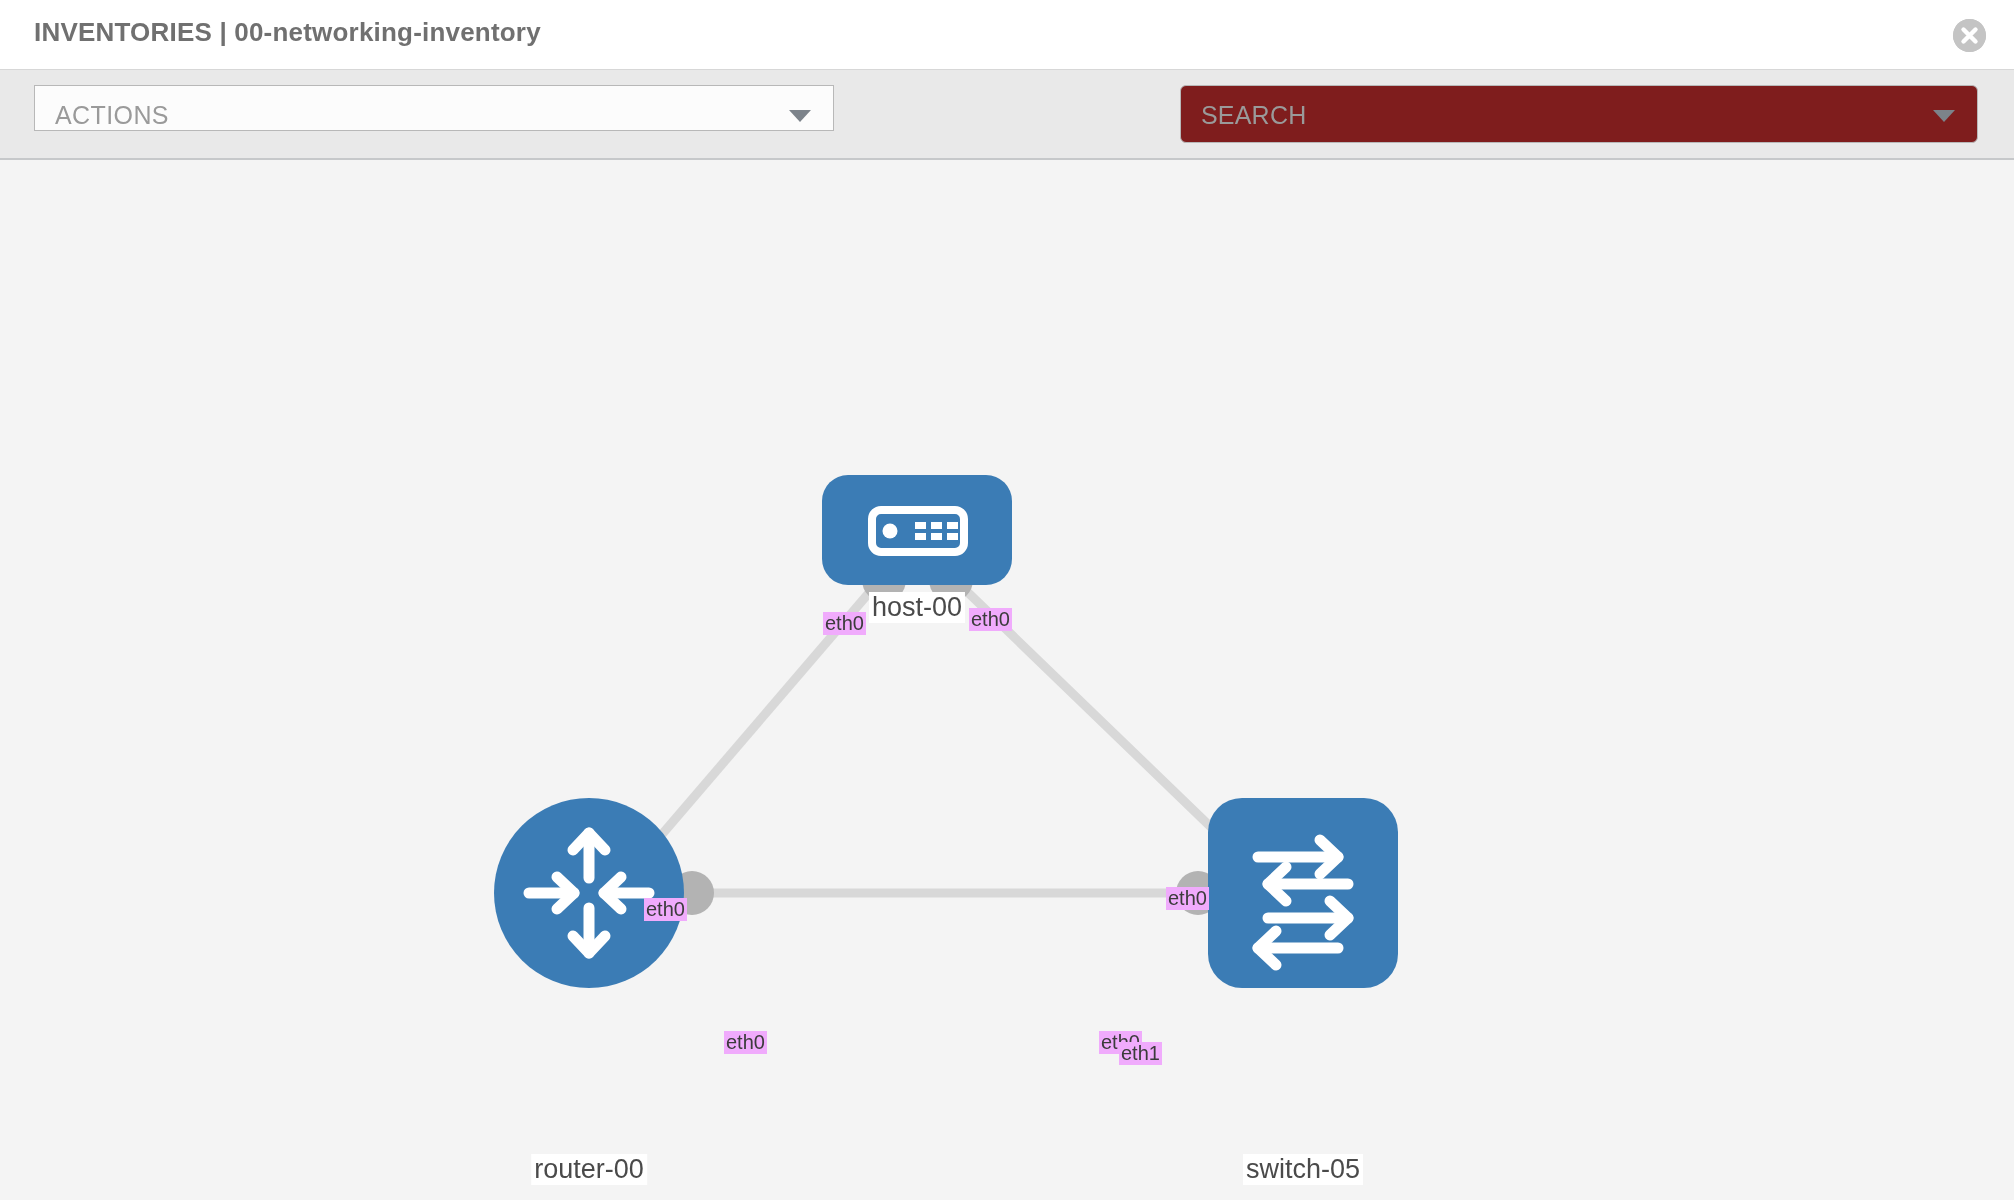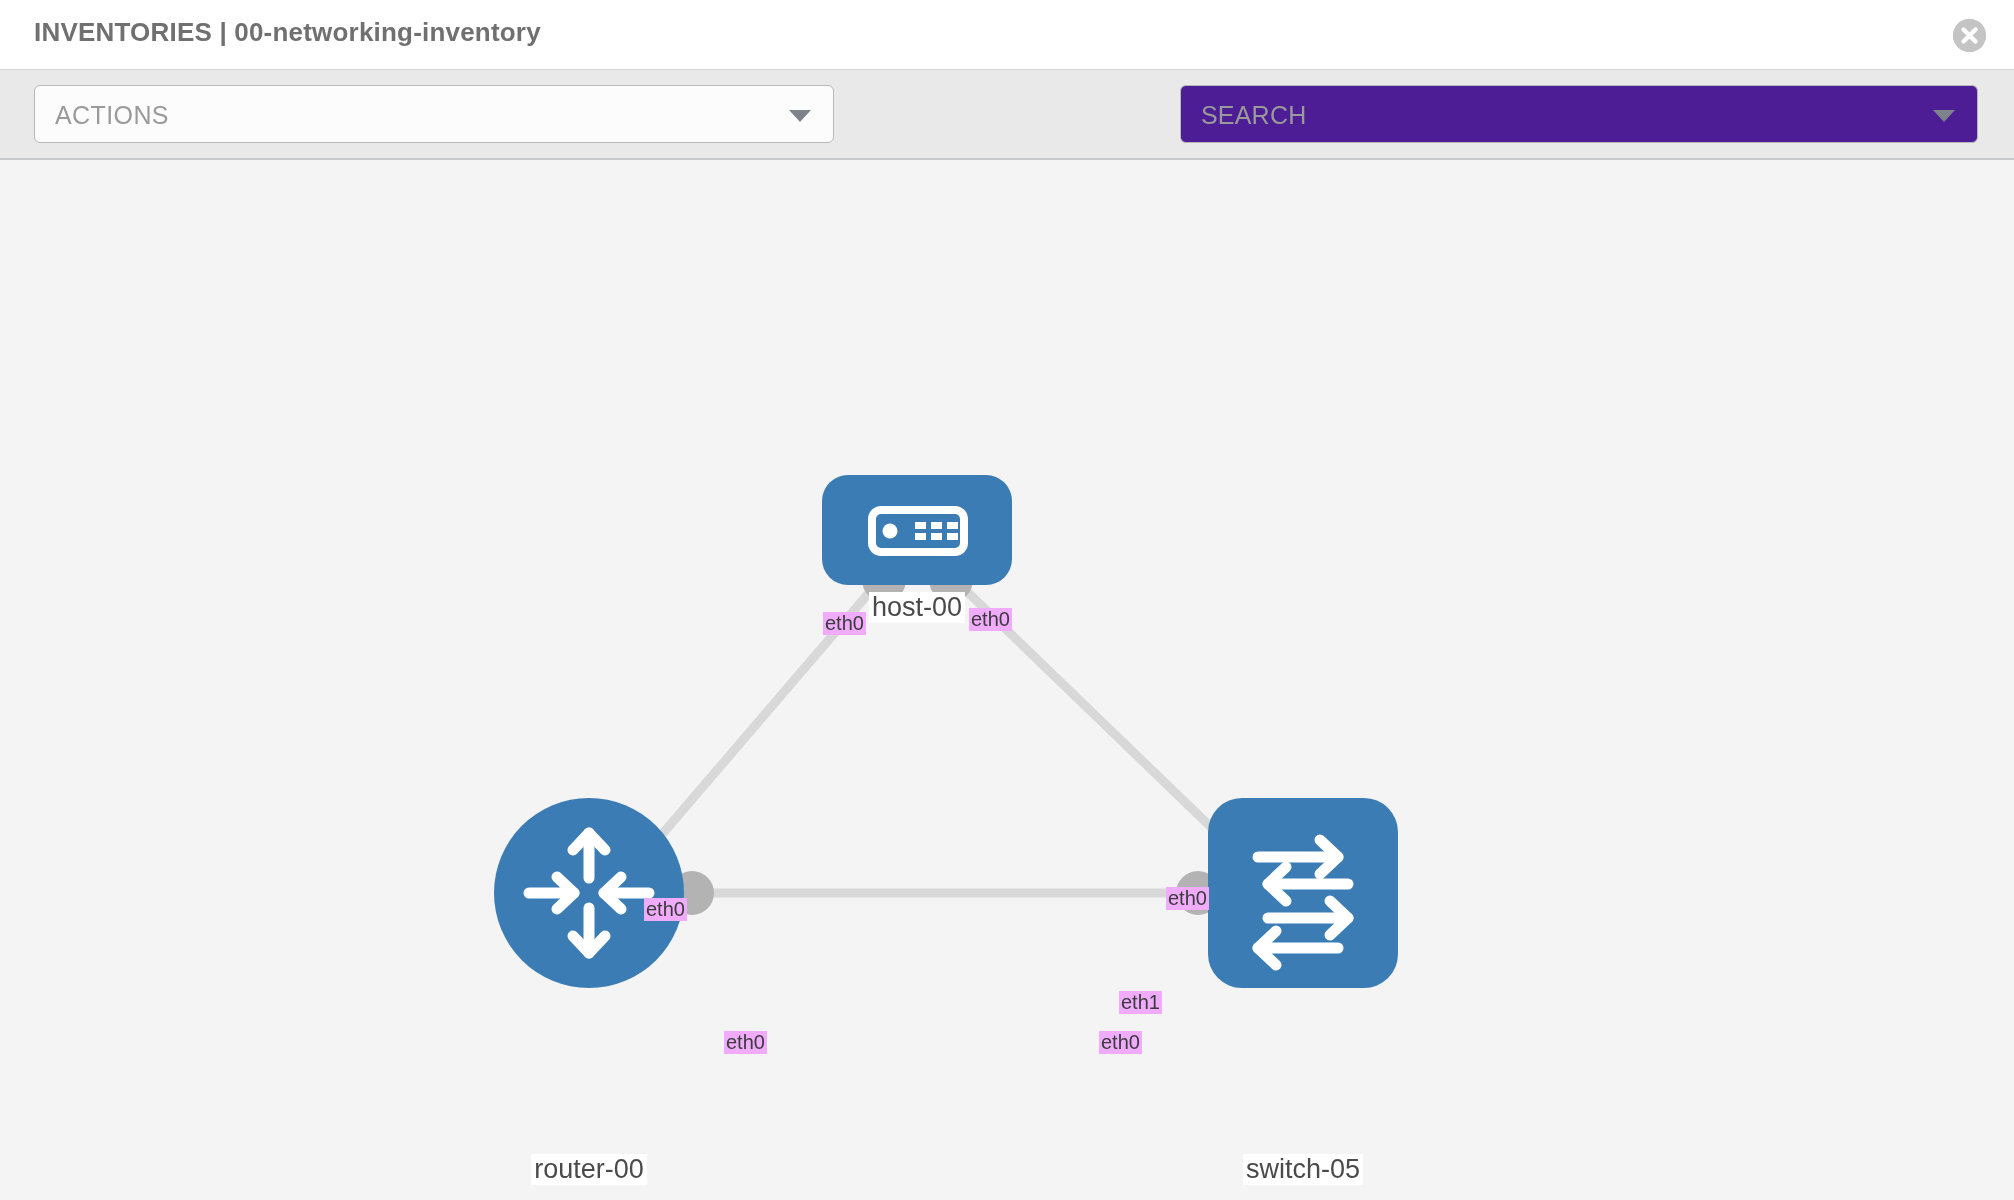--- a/index.html
+++ b/index.html
@@ -61,24 +61,24 @@
     background: #e9e9e9;
     border-bottom: 2px solid #c6c8ca;
     box-sizing: border-box;
   }
 
   .actions-select {
     position: absolute;
     left: 34px;
     top: 15px;
     width: 800px;
-    height: 58px;
+    height: 46px;
     background: #fcfcfc;
     border: 1px solid #b8b8b8;
-    border-radius: 6px;
+    border-radius: 0;
     box-sizing: border-box;
     cursor: pointer;
   }
   .actions-select .label {
     position: absolute;
     left: 20px;
     top: 15px;
     font-size: 25px;
     color: #9a9a9a;
     letter-spacing: 0.4px;
@@ -102,21 +102,21 @@
   }
   .tool-icon.wrench { left: 1040px; top: 90px; }
   .tool-icon.key    { left: 1107px; top: 90px; }
 
   .search-box {
     position: absolute;
     left: 1180px;
     top: 15px;
     width: 798px;
     height: 58px;
-    background: #4c1d95;
+    background: #7f1d1d;
     border: 1px solid #b8b8b8;
     border-radius: 6px;
     box-sizing: border-box;
     cursor: text;
   }
   .search-box .placeholder {
     position: absolute;
     left: 20px;
     top: 15px;
     font-size: 25px;
@@ -275,17 +275,17 @@
 
     <div class="node-label" style="left:917px; top:432px;">host-00</div>
     <div class="node-label" style="left:589px; top:994px;">router-00</div>
     <div class="node-label" style="left:1303px; top:994px;">switch-05</div>
 
     <div class="edge-label" style="left:823px; top:452px;">eth0</div>
     <div class="edge-label" style="left:969px; top:448px;">eth0</div>
     <div class="edge-label" style="left:644px; top:738px;">eth0</div>
     <div class="edge-label" style="left:1166px; top:727px;">eth0</div>
     <div class="edge-label" style="left:1099px; top:871px; z-index:1;">eth0</div>
-    <div class="edge-label" style="left:1119px; top:831px; z-index:2;">eth1</div>
+    <div class="edge-label" style="left:1119px; top:882px; z-index:2;">eth1</div>
     <div class="edge-label" style="left:724px; top:871px;">eth0</div>
 
   </div>
 </div>
 
 </body></html>

